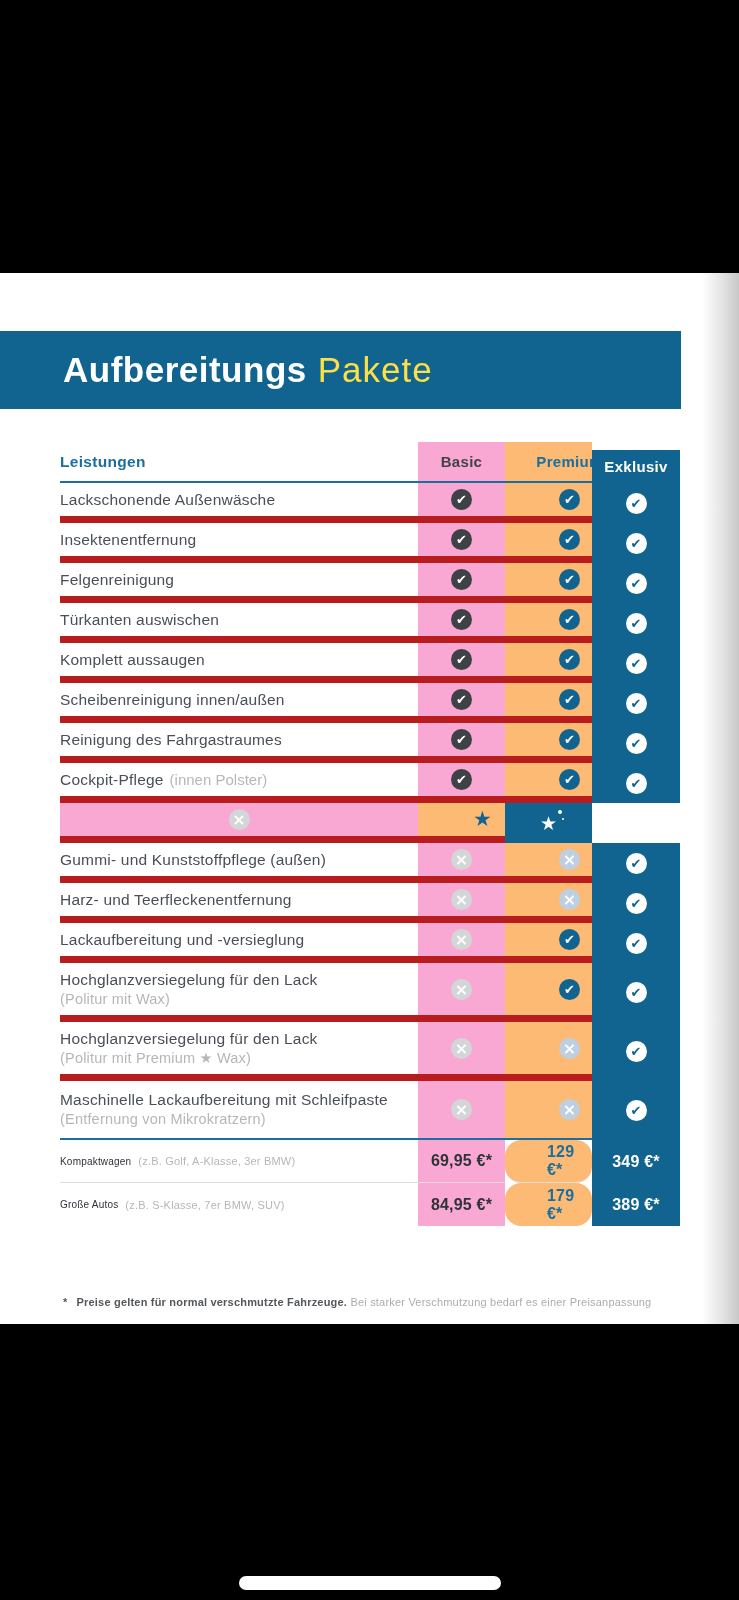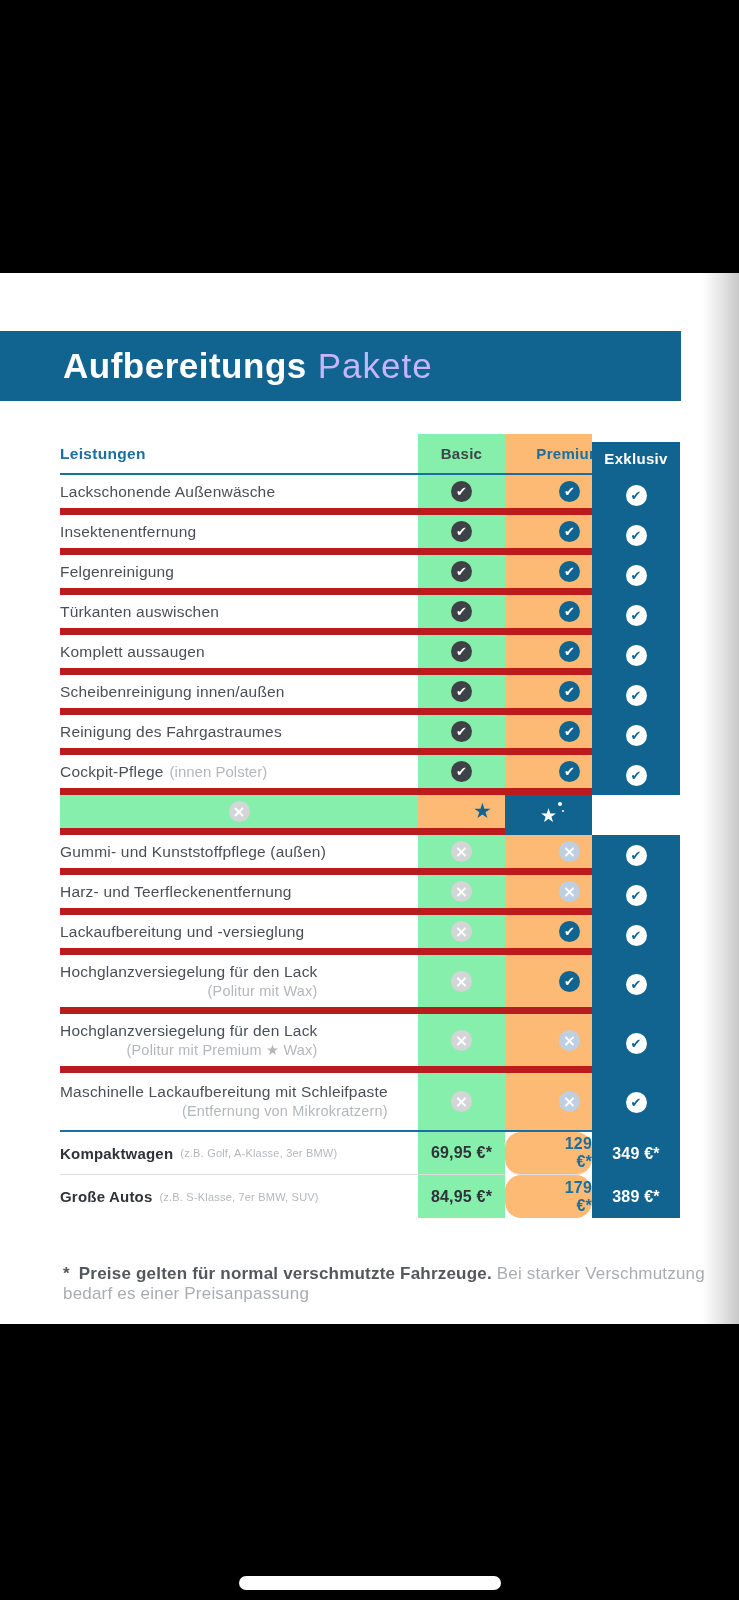--- a/index.html
+++ b/index.html
@@ -6,32 +6,32 @@
   html,body { width:739px; height:1600px; background:#000; }
   body { font-family:"Liberation Sans","DejaVu Sans",sans-serif; position:relative; overflow:hidden; }
 
   .top-band { position:absolute; top:0; left:0; width:739px; height:273px; background:#000; }
 
   .card { position:absolute; top:273px; left:0; width:739px; height:1051px; background:#fff; overflow:hidden; }
 
   .right-shadow { position:absolute; top:0; right:0; width:37px; height:100%;
     background:linear-gradient(to right, rgba(130,130,130,0) 0%, rgba(130,130,130,0.22) 55%, rgba(110,110,110,0.38) 100%); pointer-events:none; }
 
-  .banner { margin-top:58px; width:681px; height:70px; background:#11648f;
+  .banner { margin-top:58px; width:681px; height:78px; background:#11648f;
     display:flex; align-items:center; padding-left:63px; }
   .banner .t-bold { color:#fff; font-weight:800; font-size:35px; letter-spacing:0.5px; }
-  .banner .t-light { color:#c4b5fd; font-weight:300; font-size:35px; margin-left:11px; letter-spacing:1px; }
+  .banner .t-light { color:#fde047; font-weight:300; font-size:35px; margin-left:11px; letter-spacing:1px; }
 
   .table { margin:33px 0 0 60px; width:620px; }
-  .row { display:grid; grid-template-columns:358px 87px 87px 88px;text-align:right; }
+  .row { display:grid; grid-template-columns:358px 87px 87px 88px; }
   .cell { display:flex; align-items:center; }
   .label-cell { justify-content:flex-start; padding-right:12px; background:#fff; }
   .icon-cell, .val-cell, .col-header { justify-content:center; }
 
-  .c-basic    { background:#86efac; }
+  .c-basic    { background:#f9a8d4; }
   .c-premium  { background:#fdba74;padding-left:42px; }
   .c-exklusiv { background:#11648f; }
 
   
   .header-row { height:41px; }
   .header-row .cell { border-bottom:2px solid #1a6fa0; }
   .header-row .c-exklusiv { border-bottom:none; }
   .features-header { color:#1a6fa0; font-weight:bold; font-size:15.5px; letter-spacing:0.3px; }
   .col-header { font-weight:bold; font-size:15px; letter-spacing:0.3px; }
   .col-header.c-basic { color:#3f4449; }
@@ -61,29 +61,29 @@
   .st-premium  { color:#11648f; }
   .st-exklusiv { color:#fff; font-size:19px; }
   .sp { position:absolute; background:#fff; border-radius:50%; display:block; }
   .sp1 { width:4px; height:4px; top:-3px; right:-5px; }
   .sp2 { width:2.5px; height:2.5px; top:5px; right:-7px; }
 
   
   .price-row { height:43px; }
   .price-row .cell { border-bottom:1px solid #dcdddd; }
   .price-row .c-exklusiv, .price-row.last .cell { border-bottom:none; }
-  .plabel { color:#2e3338; font-weight:bold; font-size:15px; letter-spacing:0.2px; }
+  .plabel { color:#2e3338; font-weight:normal; font-size:10px; letter-spacing:0.2px; }
   .pnote  { color:#b4b7ba; font-size:11px; margin-left:7px; letter-spacing:0.2px; }
   .val-cell { font-weight:bold; font-size:16px; letter-spacing:0.2px; }
   .val-basic { color:#2e3338; }
   .val-premium { color:#1a6fa0;border-radius:16px; }
   .val-exklusiv { color:#fff; }
 
   
-  .footnote { margin:46px 0 0 63px; font-size:17px; letter-spacing:0.2px; }
+  .footnote { margin:70px 0 0 63px; font-size:11px; letter-spacing:0.2px; }
   .fn-marker { color:#54585c; font-weight:bold; margin-right:9px; }
   .fn-bold { color:#54585c; font-weight:bold; }
   .fn-reg { color:#a9adb0; }
 
   .bottom-band { position:absolute; top:1324px; left:0; width:739px; height:276px; background:#000; }
   .home-indicator { position:absolute; bottom:10px; left:50%; transform:translateX(-50%);
     width:262px; height:14px; border-radius:7px; background:#fff; }
 </style>
 </head>
 <body>

